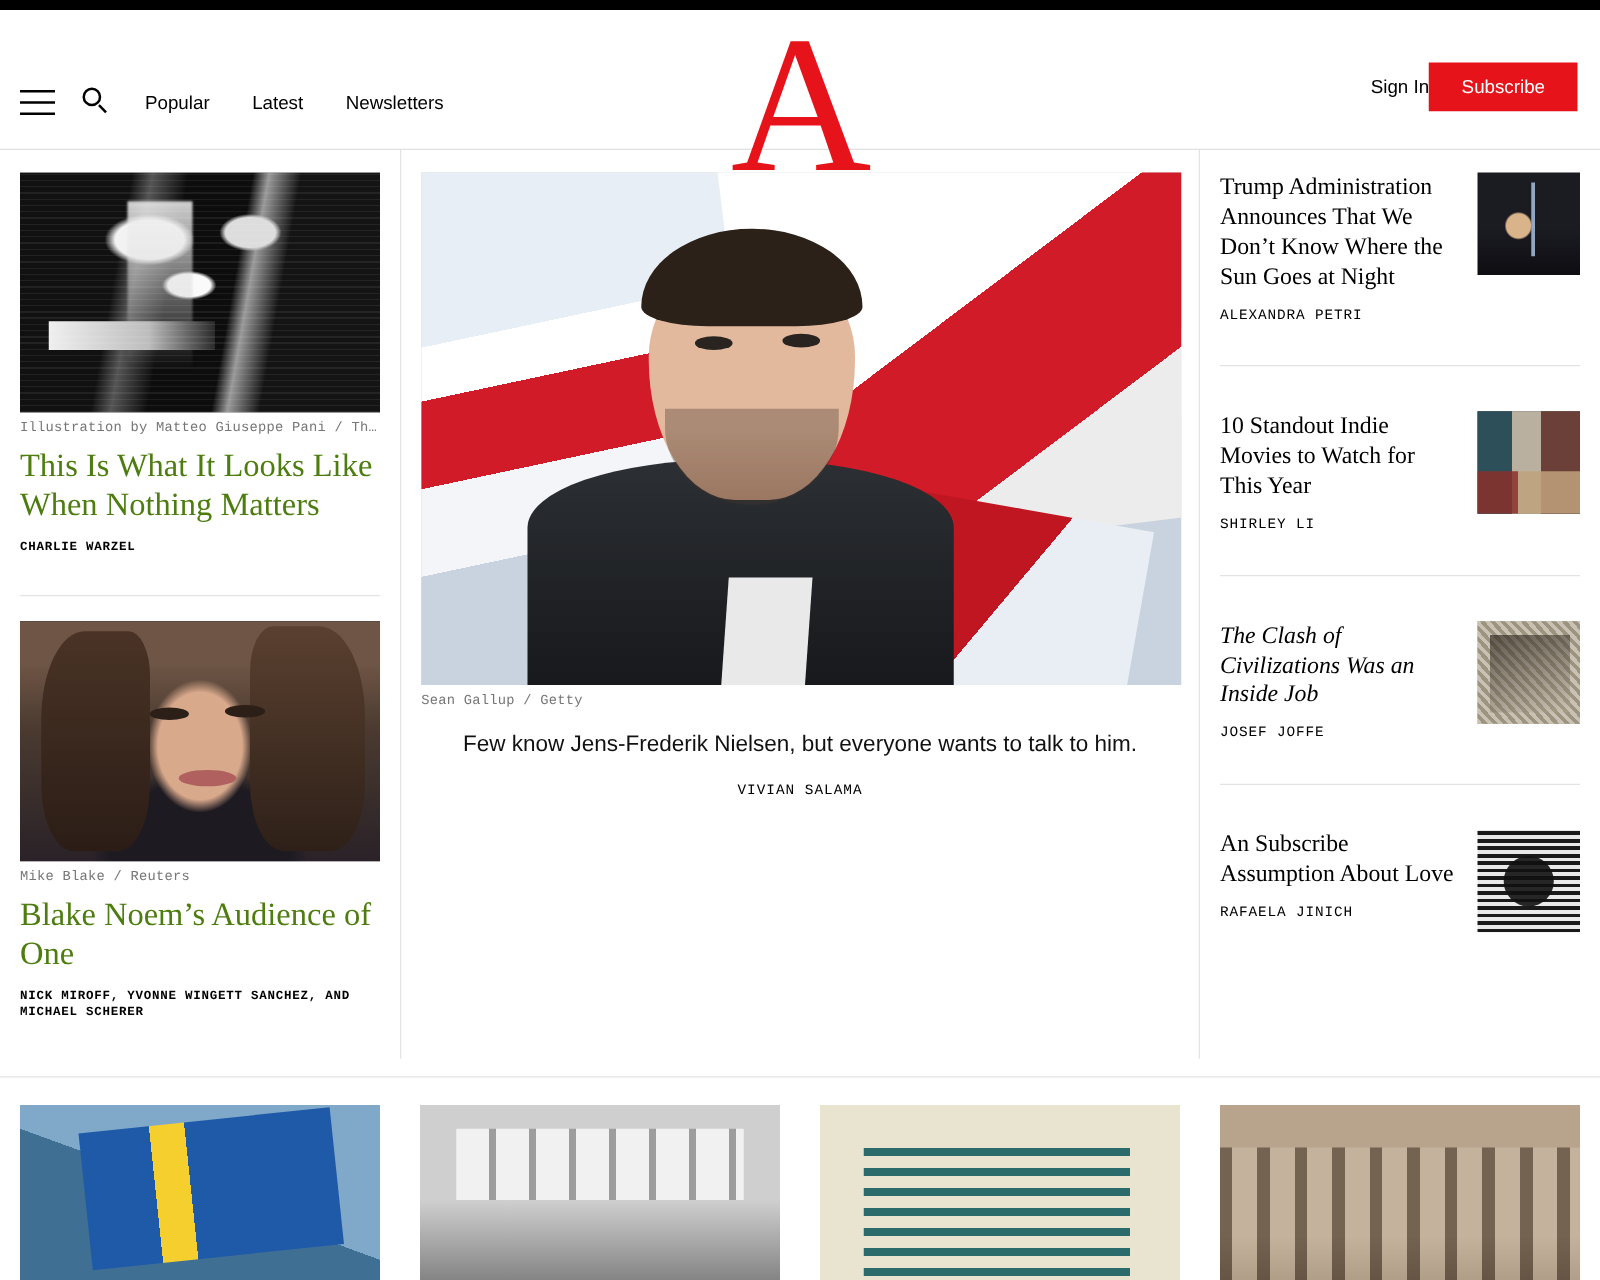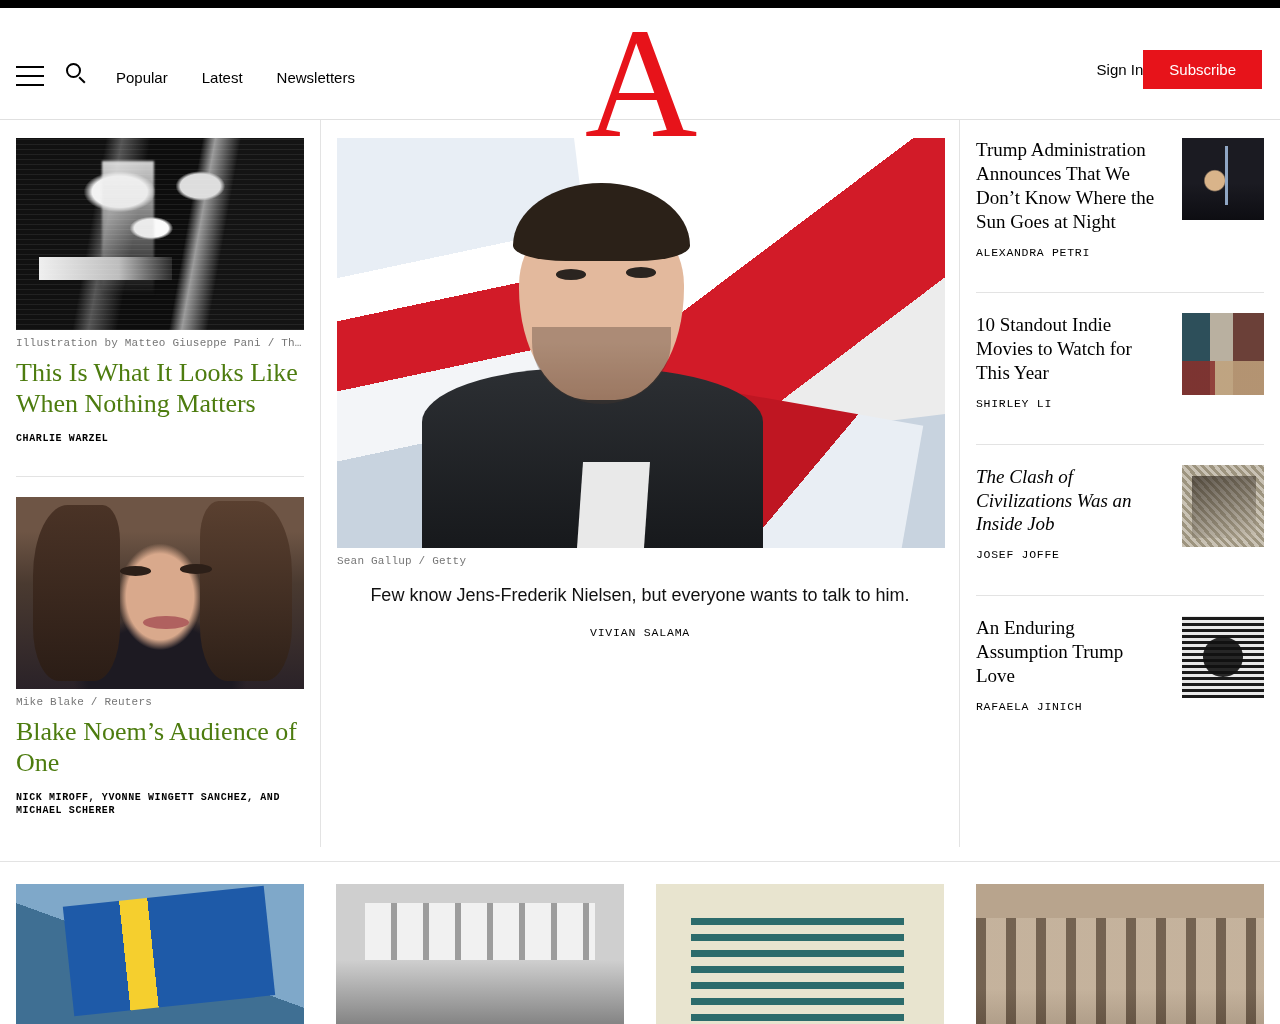--- a/index.html
+++ b/index.html
@@ -18,22 +18,22 @@
   header.site-header {
     position: relative;
     height: 112px;
     border-bottom: 1px solid #e0e0e0;
   }
   .nav-left {
     position: absolute;
     left: 16px; top: 0;
     height: 112px;
     display: flex;
-    align-items: center;
-    padding-top: 24px;
+    align-items: flex-start;
+    padding-top: 64px;
     gap: 0;
   }
   .hamburger {
     width: 28px; height: 20px;
     display: flex; flex-direction: column; justify-content: space-between;
     cursor: pointer;
     margin-right: 22px;
   }
   .hamburger span {
     display: block; height: 2px; background: #000; width: 100%;
@@ -312,21 +312,21 @@
 
   
   .rail-item {
     display: flex;
     gap: 14px;
     padding: 0 0 22px 0;
     align-items: flex-start;
   }
   .rail-item + .rail-item {
     border-top: 1px solid #e3e3e3;
-    padding-top: 20px;
+    padding-top: 36px;
     gap: 16px;
   }
   .rail-text { flex: 1 1 auto; }
   .rail-headline {
     font-family: "Liberation Serif", serif;
     font-size: 19px;
     line-height: 1.26;
     font-weight: 400;
     margin: 0;
     cursor: pointer;
@@ -523,21 +523,21 @@
     <article class="rail-item">
       <div class="rail-text">
         <h3 class="rail-headline italic">The Clash of Civilizations Was an Inside Job</h3>
         <p class="rail-byline">JOSEF JOFFE</p>
       </div>
       <div class="rail-thumb t-clash"></div>
     </article>
 
     <article class="rail-item">
       <div class="rail-text">
-        <h3 class="rail-headline">An Enduring Assumption Trump Love</h3>
+        <h3 class="rail-headline">An Subscribe Assumption About Love</h3>
         <p class="rail-byline">RAFAELA JINICH</p>
       </div>
       <div class="rail-thumb t-love"></div>
     </article>
 
   </div>
 </div>
 
 <div class="bottom-strip">
   <div class="bottom-cell">

